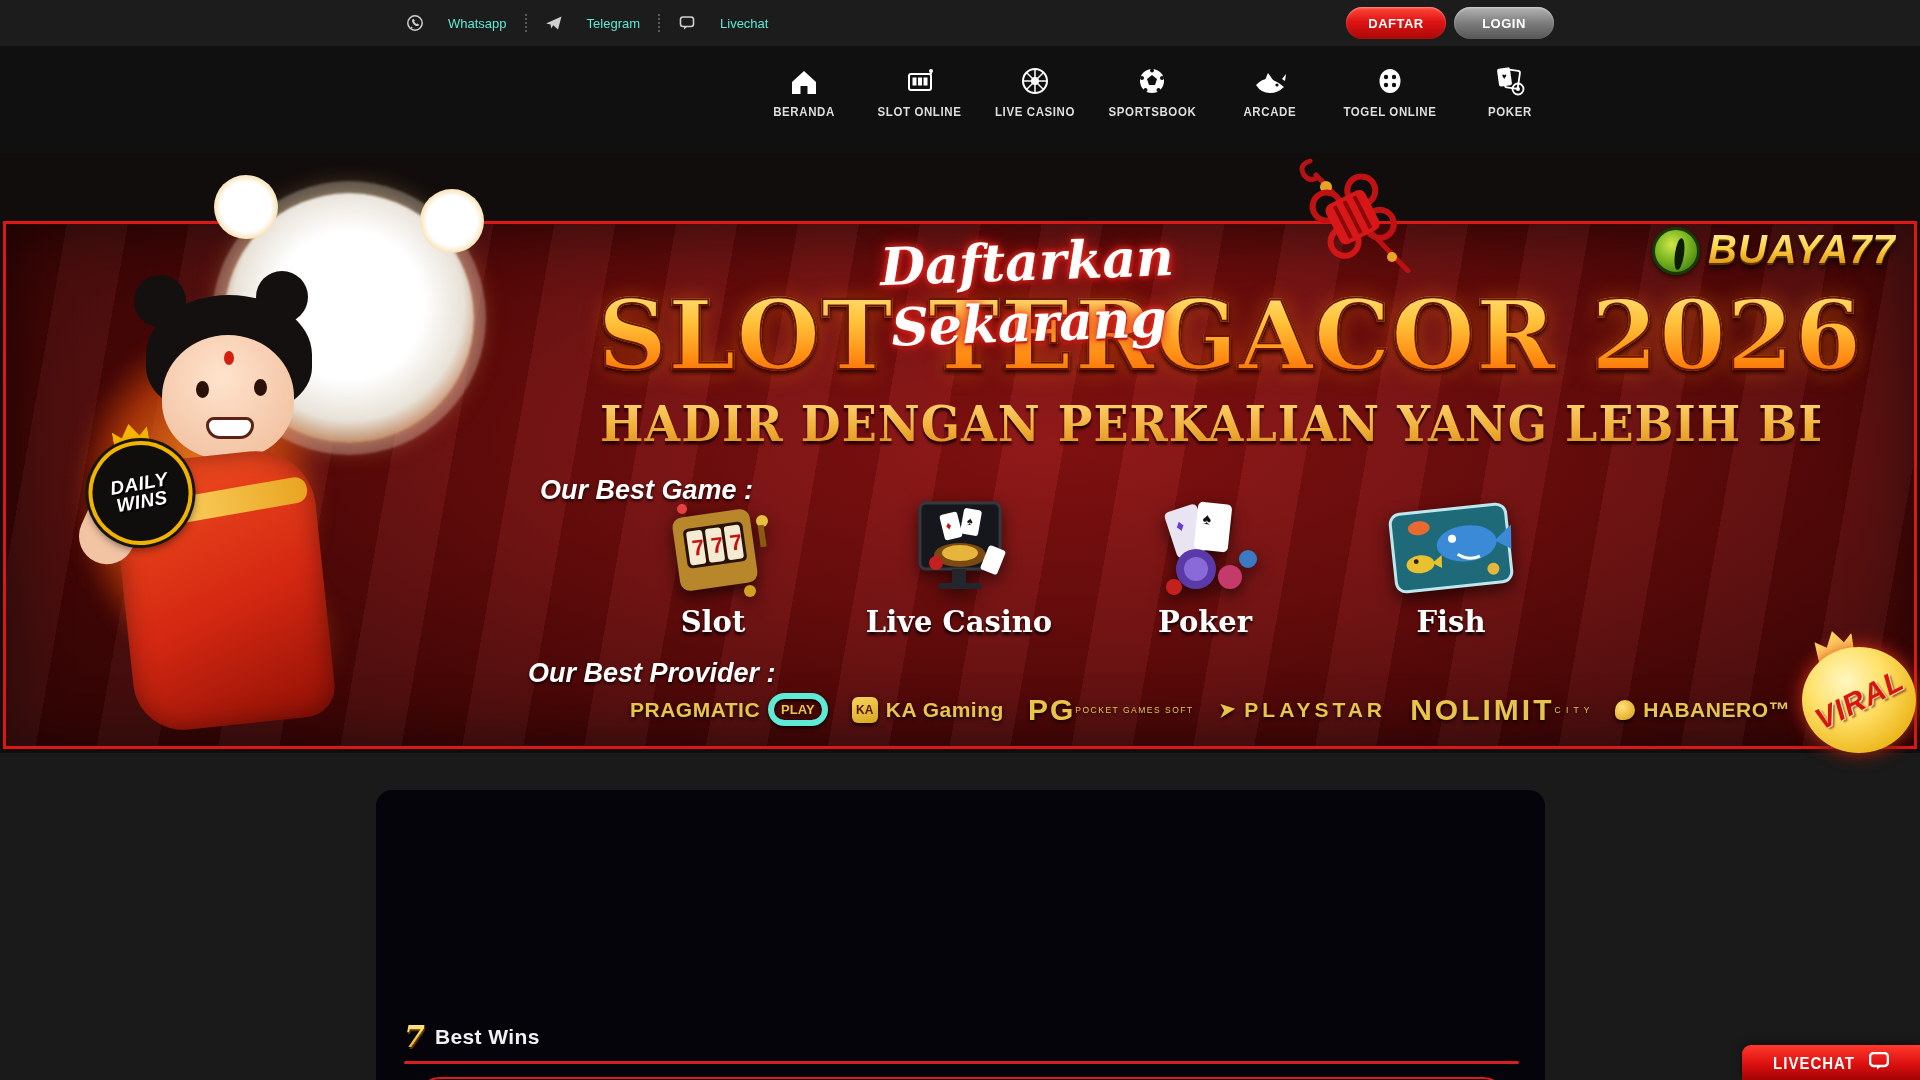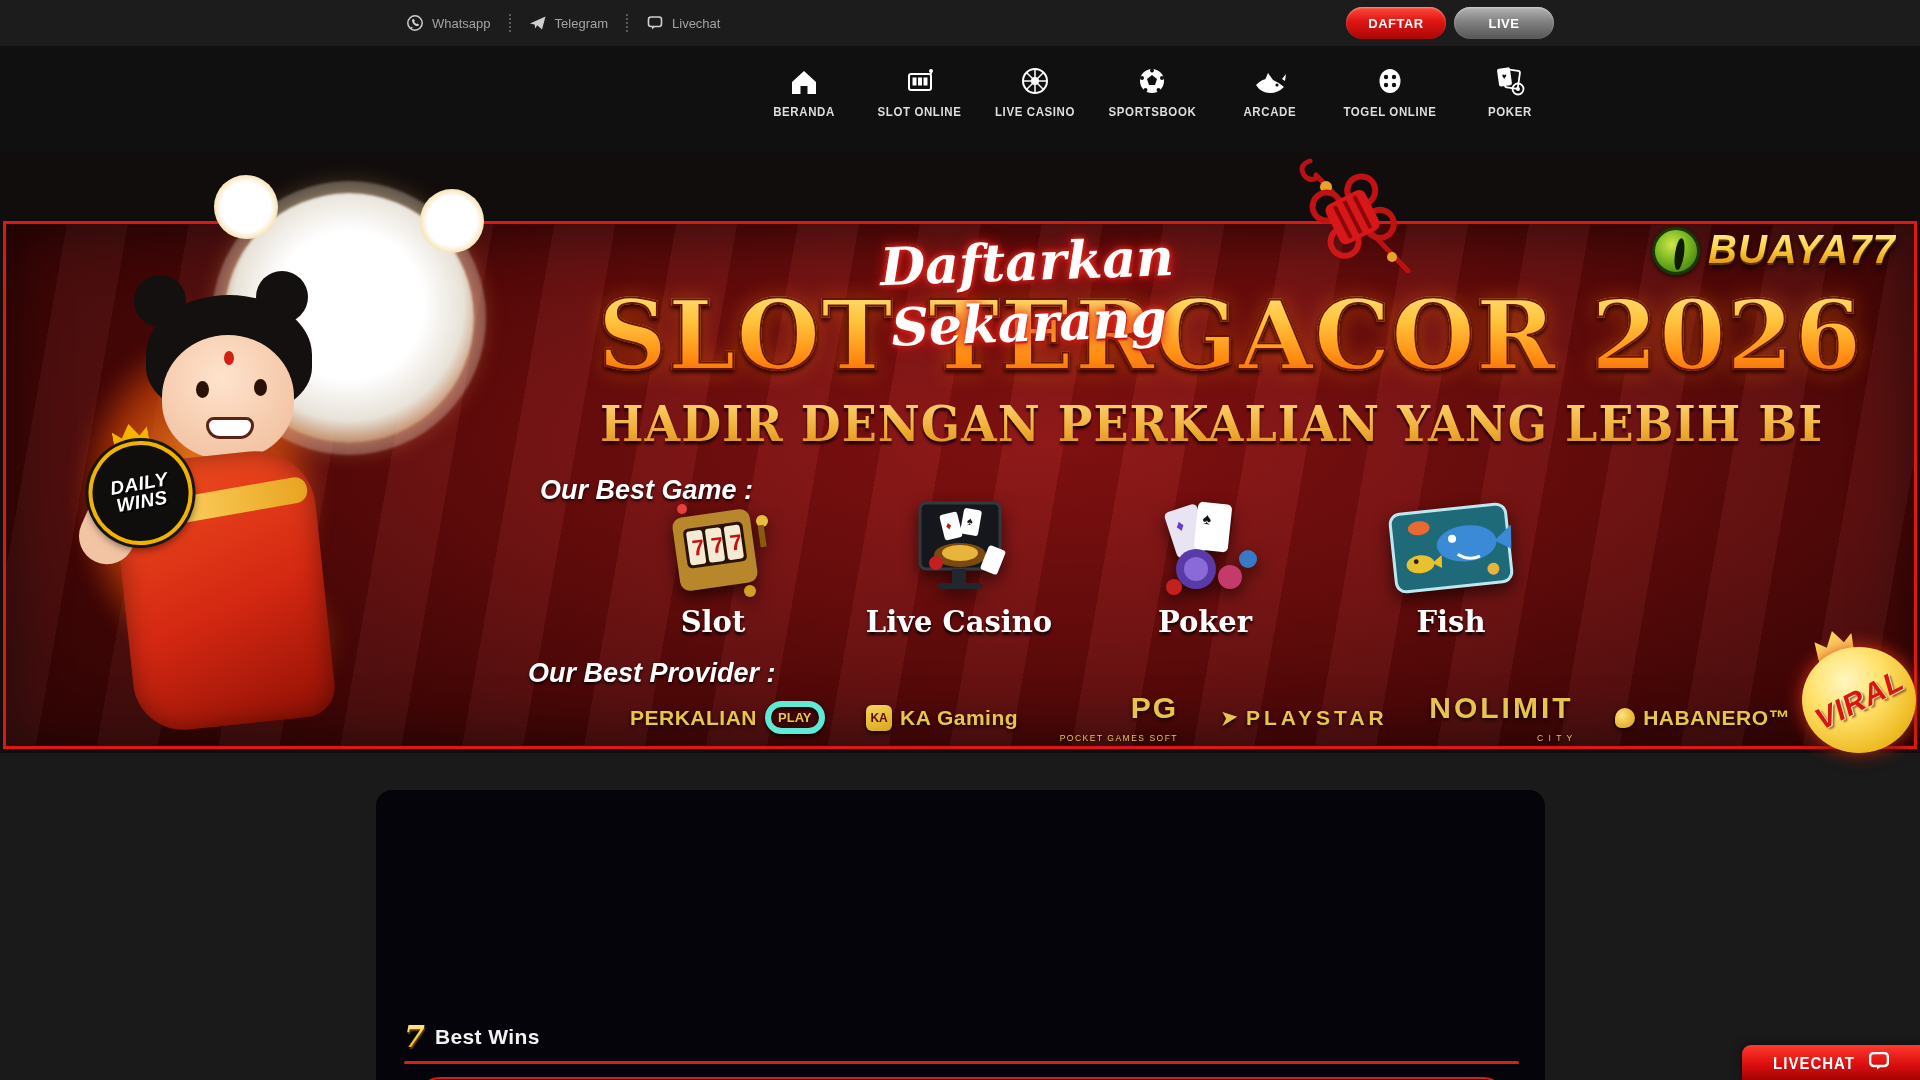--- a/index.html
+++ b/index.html
@@ -3,21 +3,21 @@
 <meta charset="utf-8">
 <style>
   * { margin:0; padding:0; box-sizing:border-box; }
   html,body { width:1920px; height:1080px; overflow:hidden; background:#1a1a1a;
               font-family:"Liberation Sans", sans-serif; }
   body { position:relative; }
 
   
   .topbar { position:absolute; top:0; left:0; width:1920px; height:46px; background:#1c1c1c; z-index:20; }
   .contacts { position:absolute; left:388px; top:0; height:46px; display:flex; align-items:center; }
-  .contact { display:flex; align-items:center; gap:8px; color:#a3a3a3; font-size:13px; padding:0 18px; cursor:pointer; }
+  .contact { display:flex; align-items:center; gap:24px; color:#5eead4; font-size:13px; padding:0 18px; cursor:pointer; }
   .contact + .contact { border-left:2px dotted #5a5a5a; }
   .contact svg { display:block; }
   .auth { position:absolute; right:366px; top:7px; display:flex; gap:8px; }
   .btn { width:100px; height:32px; border:none; border-radius:16px; color:#fff; font-size:13px;
          font-weight:bold; letter-spacing:.5px; cursor:pointer; font-family:"Liberation Sans",sans-serif; }
   .btn-daftar { background:linear-gradient(180deg,#ff4a3a 0%,#e01414 45%,#a90808 100%); box-shadow:inset 0 1px 2px rgba(255,255,255,.4); }
   .btn-login  { background:linear-gradient(180deg,#b5b5b5 0%,#7d7d7d 50%,#565656 100%); box-shadow:inset 0 1px 2px rgba(255,255,255,.4); }
 
   
   .navbar { position:absolute; top:46px; left:0; width:1920px; height:107px; background:#101010; z-index:19; }
@@ -61,21 +61,21 @@
   .game { width:246px; display:flex; flex-direction:column; align-items:center; }
   .game .art { height:112px; display:flex; align-items:center; justify-content:center;
      filter:drop-shadow(0 6px 8px rgba(0,0,0,.6)); }
   .game .gl { margin-top:2px; font-family:"DejaVu Serif", serif; font-weight:bold; font-size:29px; color:#fff;
      text-shadow:0 3px 3px rgba(0,0,0,.85); }
 
   .providers-row { position:absolute; top:540px; left:630px; width:1160px; display:flex; align-items:center;
      justify-content:space-between; z-index:12; color:#e9c44a; }
   .prov { display:flex; align-items:center; gap:8px; filter:drop-shadow(0 2px 2px rgba(0,0,0,.8)); }
   .prov .big { font-weight:bold; font-size:21px; letter-spacing:.5px; white-space:nowrap; }
-  .prov .stack { display:flex; flex-direction:column; align-items:flex-end; line-height:1; }
+  .prov .stack { display:flex; flex-direction:row; align-items:flex-start; line-height:1; }
   .prov .stack .big { font-size:30px; letter-spacing:2px; }
   .prov .stack .sub { font-size:8.5px; letter-spacing:1.5px; margin-top:11px; white-space:nowrap; }
   .play-pill { border:6px solid #5eead4; border-radius:999px; padding:3px 7px; font-size:13px; font-weight:bold; }
   .dice { width:26px; height:26px; background:linear-gradient(160deg,#f7d560,#d8a61e); border-radius:6px;
      display:flex; align-items:center; justify-content:center; color:#5a1005; font-weight:bold; font-size:12px; }
   .plane { font-size:22px; transform:rotate(-8deg) skewX(-8deg); }
   .pepper { width:20px; height:20px; background:radial-gradient(circle at 35% 35%,#ffe27a,#d89a10); border-radius:50% 50% 50% 6px; }
 
   
   .char { position:absolute; left:28px; top:6px; width:520px; height:588px; z-index:13; pointer-events:none; }
@@ -189,21 +189,21 @@
         <svg width="18" height="18" viewBox="0 0 18 18">
             <rect x="2.5" y="3" width="13" height="9.5" rx="2.5" fill="none" stroke="#cfcfcf" stroke-width="1.6"></rect>
             <path d="M6 12.5v3l3.4-3z" fill="#cfcfcf"></path>
           </svg>
       </span>
       <span>Livechat</span>
     </div>
   </div>
   <div class="auth">
     <button class="btn btn-daftar">DAFTAR</button>
-    <button class="btn btn-login">LIVE</button>
+    <button class="btn btn-login">LOGIN</button>
   </div>
 </header>
 
 <nav class="navbar">
   <div class="nav-items">
     <div class="nav-item">
       <span class="ic">
         <svg width="30" height="28" viewBox="0 0 30 28">
             <path d="M3 14 L15 3 L27 14 V26 H18.5 V18 H11.5 V26 H3 Z" fill="#fff"></path>
           </svg>
@@ -379,21 +379,21 @@
           </svg>
       </span>
       <span class="gl">Fish</span>
     </div>
   </div>
 
   <div class="section-label lbl-provider">Our Best Provider :</div>
 
   <div class="providers-row">
     <div class="prov">
-      <span class="big">PERKALIAN</span>
+      <span class="big">PRAGMATIC</span>
       <span class="play-pill">PLAY</span>
     </div>
     <div class="prov">
       <span class="dice">KA</span>
       <span class="big">KA Gaming</span>
     </div>
     <div class="prov">
       <span class="stack">
         <span class="big">PG</span>
         <span class="sub">POCKET GAMES SOFT</span>

